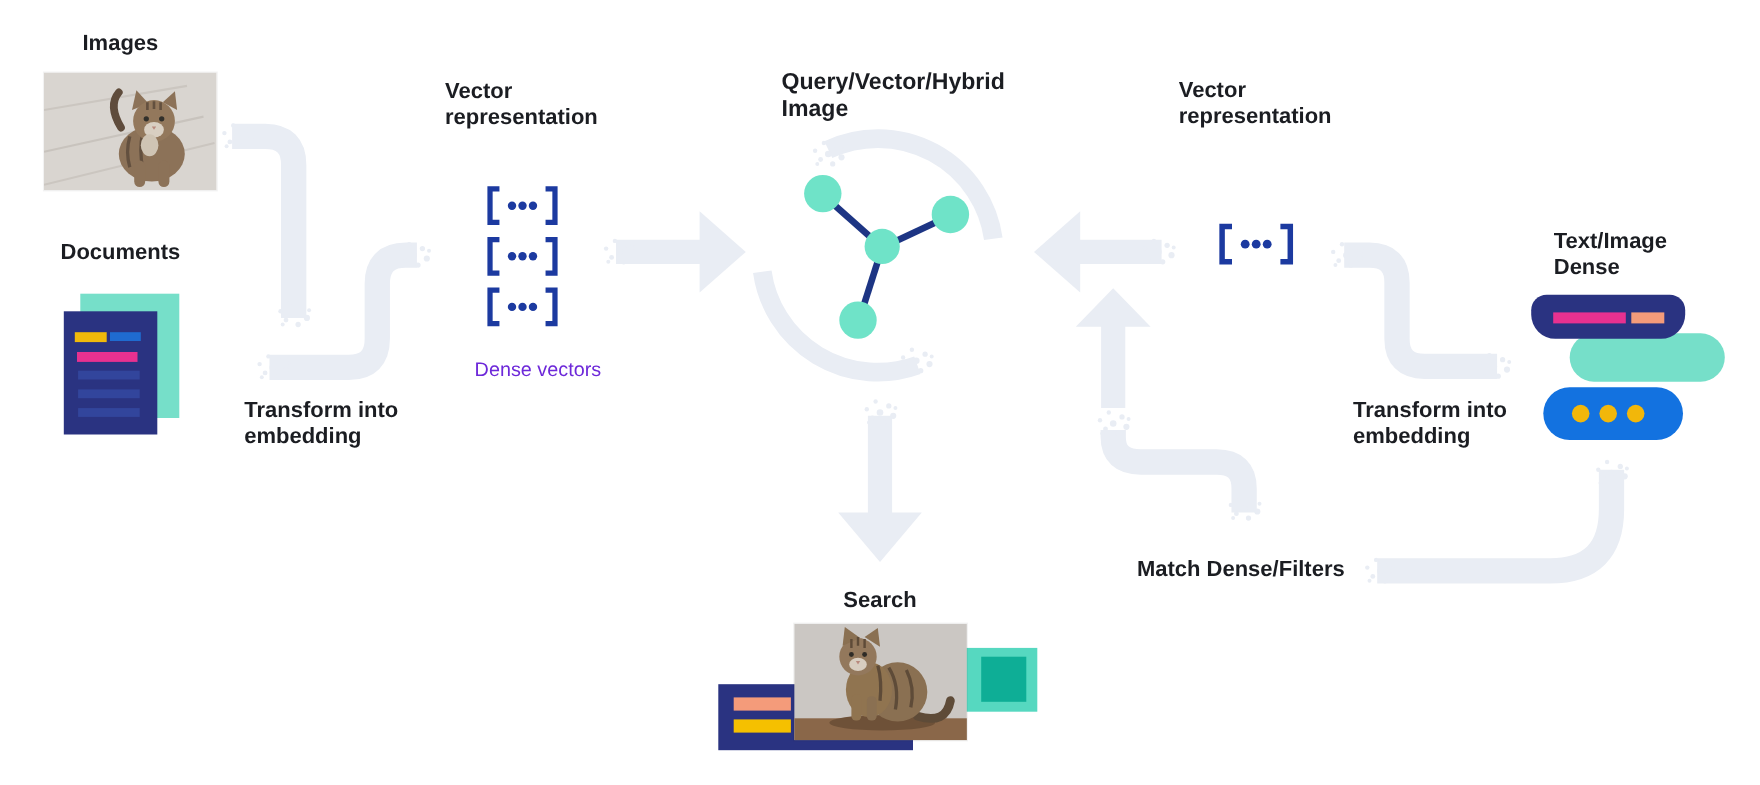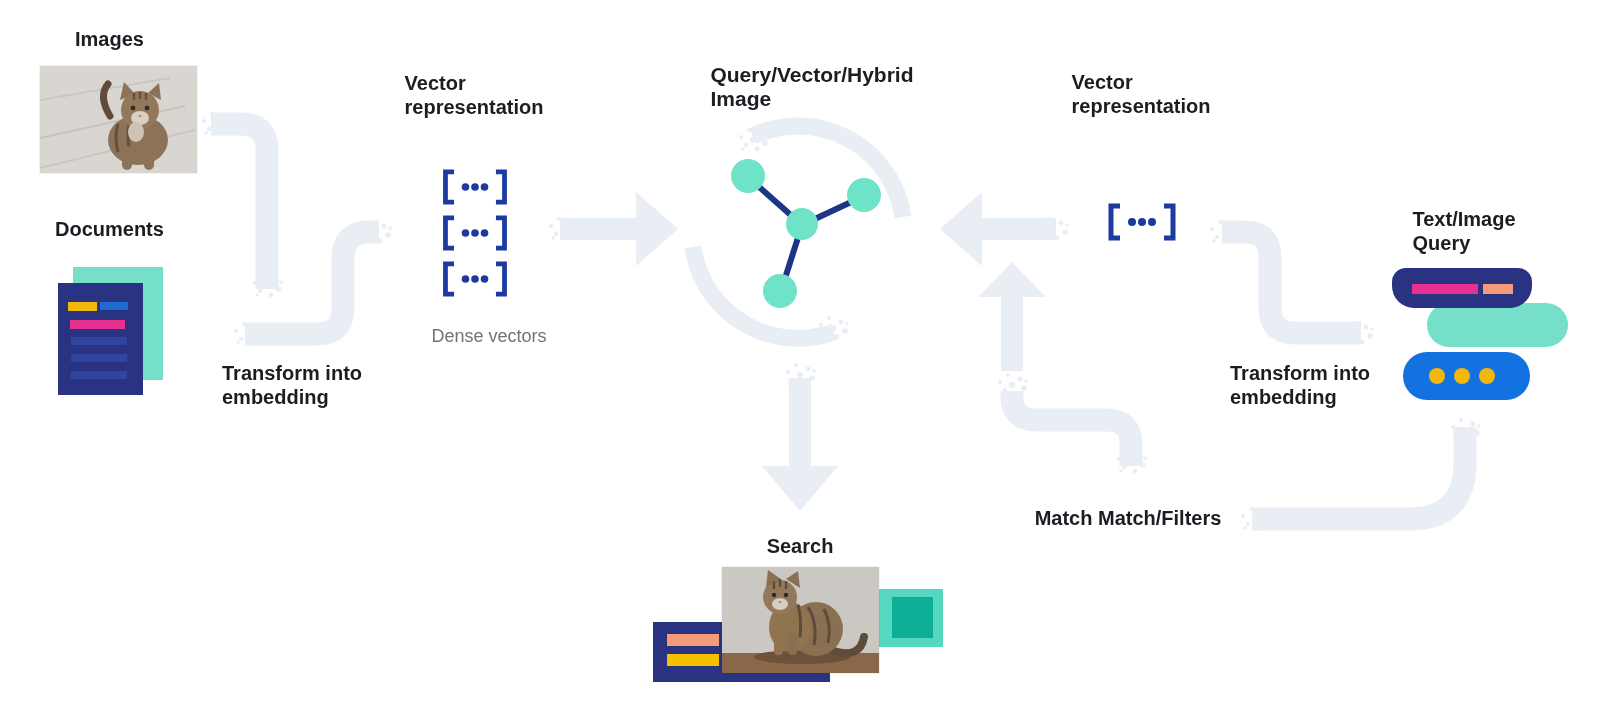--- a/index.html
+++ b/index.html
@@ -17,21 +17,21 @@
   .flow{position:absolute;left:0;top:0;}
   .pipe{fill:none;stroke:var(--pipe);stroke-width:23;}
   .arc{fill:none;stroke:var(--pipe);stroke-width:17;}
   .arrow{fill:var(--pipe);}
   .spk circle{fill:var(--pipe);}
   .edge{stroke:var(--edge-navy);stroke-width:6;}
   .node{fill:var(--node-teal);}
   .label{position:absolute;font-weight:bold;font-size:20px;line-height:24px;white-space:nowrap;}
   .center{transform:translateX(-50%);}
   .label.big{font-size:21px;}
-  .label.regular{font-weight:normal;font-size:18px;color:#737373;}
+  .label.regular{font-weight:normal;font-size:18px;color:#6d28d9;}
   .photo{position:absolute;box-shadow:0 0 0 1px rgba(0,0,0,.05);}
   .abs{position:absolute;}
   .doc-stack{position:absolute;left:58px;top:267px;width:106px;height:128px;}
   .page-back{position:absolute;left:15px;top:0;width:90px;height:113px;background:var(--mint);}
   .page-front{position:absolute;left:0;top:16px;width:85px;height:112px;background:var(--navy);}
   .bar{position:absolute;}
   .brackets-col{position:absolute;left:437px;top:167px;display:flex;flex-direction:column;gap:6px;}
   .bracket{display:block;}
   .bracket .br{fill:none;stroke:var(--bracket-blue);stroke-width:5;}
   .bracket .bd{fill:var(--bracket-blue);}
@@ -203,42 +203,42 @@
   <svg class="bracket abs" style="left:1104px;top:201px;" width="76" height="42" viewBox="0 0 76 42">
     <path class="br" d="M16 5 H7 V37 H16"></path>
       <path class="br" d="M60 5 H69 V37 H60"></path>
     <circle class="bd" cx="28" cy="21" r="4"></circle>
       <circle class="bd" cx="38" cy="21" r="4"></circle>
       <circle class="bd" cx="48" cy="21" r="4"></circle>
   </svg>
 
   <div class="label center" style="left:1464px;top:195px;margin-top:12px;">
     <div>Text/Image</div>
-    <div>Query</div>
+    <div>Dense</div>
   </div>
 
   <div>
     <div class="pill pill-teal"></div>
     <div class="pill pill-navy">
       <div class="bar" style="left:20px;top:16px;width:66px;height:10px;background:var(--pink);"></div>
       <div class="bar" style="left:91px;top:16px;width:30px;height:10px;background:var(--salmon);"></div>
     </div>
     <div class="pill pill-blue">
       <div class="dot" style="left:26px;"></div>
       <div class="dot" style="left:51px;"></div>
       <div class="dot" style="left:76px;"></div>
     </div>
   </div>
 
   <div class="label center" style="left:1300px;top:361px;">
     <div>Transform into</div>
     <div>embedding</div>
   </div>
 
-  <div class="label center" style="left:1128px;top:506px;">Match Match/Filters</div>
+  <div class="label center" style="left:1128px;top:506px;">Match Dense/Filters</div>
 
   <div class="label center" style="left:800px;top:534px;">Search</div>
 
   <div>
     <div class="abs res-navy">
       <div class="bar" style="left:14px;top:12px;width:52px;height:12px;background:var(--salmon);"></div>
       <div class="bar" style="left:14px;top:32px;width:52px;height:12px;background:var(--result-yellow);"></div>
     </div>
     <div class="abs res-teal">
       <div class="res-teal-inner"></div>

